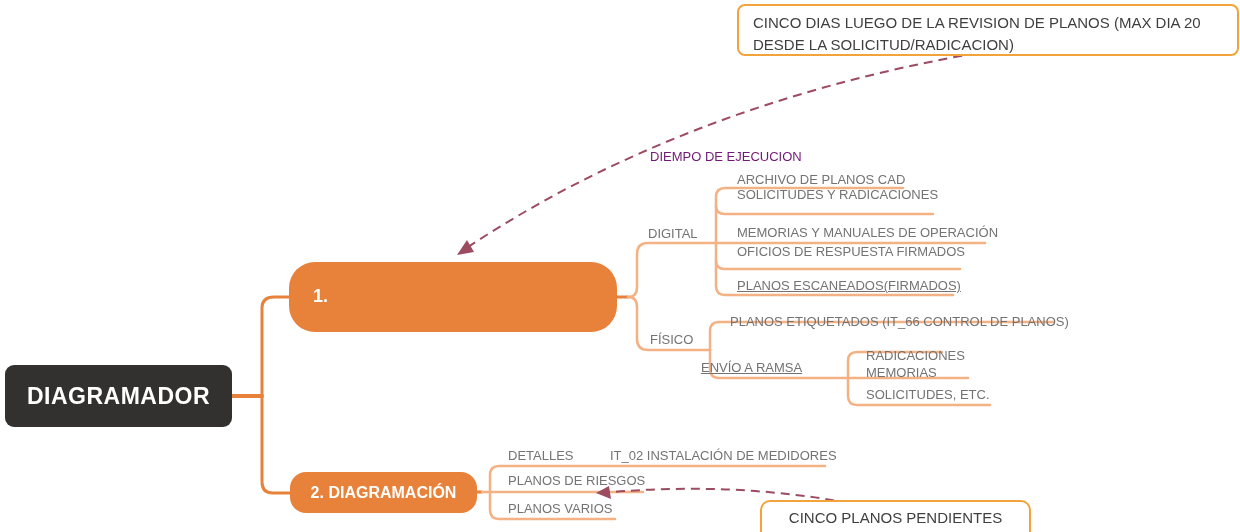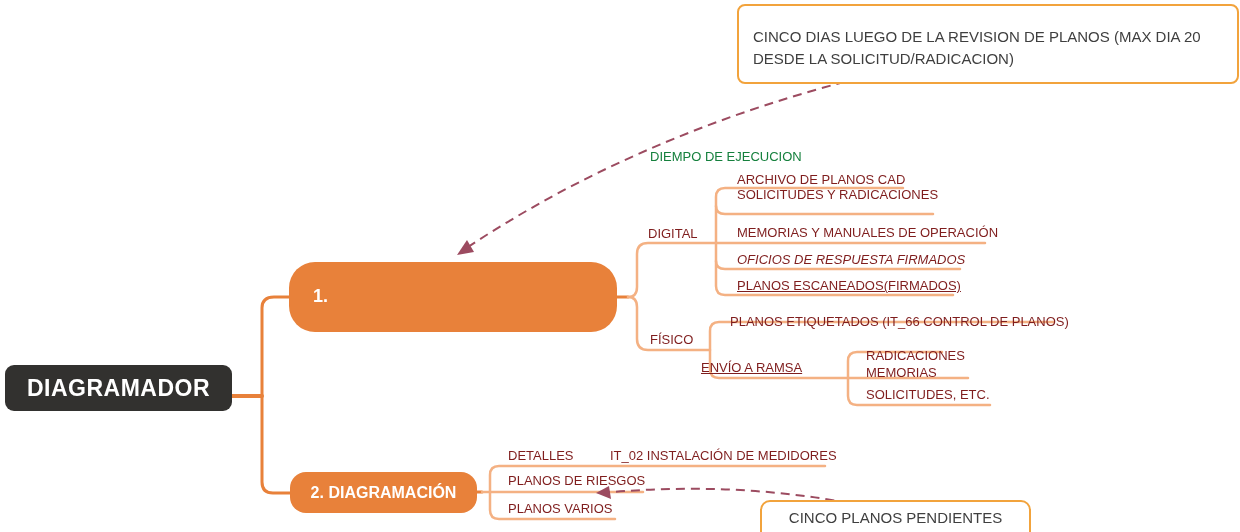--- a/index.html
+++ b/index.html
@@ -4,28 +4,28 @@
 <style>
   html,body{margin:0;padding:0;}
   body{
     width:1240px;height:532px;position:relative;overflow:hidden;
     background:#ffffff;
     font-family:"Liberation Sans","DejaVu Sans",sans-serif;
   }
   #canvas{position:absolute;inset:0;width:1240px;height:532px;}
   svg.lines{position:absolute;left:0;top:0;pointer-events:none;}
   .topic{
-    position:absolute;font-size:13px;color:#7f1d1d;white-space:nowrap;
+    position:absolute;font-size:13px;color:#737373;white-space:nowrap;
     line-height:14px;
   }
   .floating-label{
-    position:absolute;font-size:13px;color:#15803d;white-space:nowrap;
+    position:absolute;font-size:13px;color:#701a75;white-space:nowrap;
   }
   .root-node{
-    position:absolute;left:5px;top:365px;width:227px;height:46px;
+    position:absolute;left:5px;top:365px;width:227px;height:62px;
     background:#32312F;border-radius:9px;color:#ffffff;
     display:flex;align-items:center;justify-content:center;
     font-weight:bold;font-size:23px;letter-spacing:.5px;
   }
   .branch1-node{
     position:absolute;left:289px;top:262px;width:328px;height:70px;
     background:#E8813A;border-radius:26px;color:#ffffff;
     display:flex;align-items:center;
   }
   .branch1-num{
@@ -40,21 +40,21 @@
     background:#E8813A;border-radius:16px;color:#ffffff;
     display:flex;align-items:center;justify-content:center;
     font-weight:bold;font-size:16px;
   }
   .callout{
     position:absolute;background:#ffffff;border:2.5px solid #F2A33C;
     color:#3F3F3F;font-size:15px;
   }
   .callout-top{
     left:737px;top:4px;width:470px;height:36px;border-radius:8px;
-    padding:20px 14px;line-height:1.45;
+    padding:6px 14px;line-height:1.45;
   }
   .callout-bottom{
     left:760px;top:500px;width:239px;height:34px;border-radius:10px;
     padding:7px 14px 0 14px;text-align:center;
   }
 </style>
 </head>
 <body>
 
 <div id="canvas">
@@ -98,21 +98,21 @@
   <div class="branch1-node">
     <span class="branch1-num">1.</span>
   </div>
 
   <div class="floating-label" style="left:650px;top:149px;">DIEMPO DE EJECUCION</div>
 
   <div class="topic" style="left:648px;top:227px;">DIGITAL</div>
   <div class="topic" style="left:737px;top:173px;">ARCHIVO DE PLANOS CAD</div>
   <div class="topic" style="left:737px;top:188px;">SOLICITUDES Y RADICACIONES</div>
   <div class="topic" style="left:737px;top:226px;">MEMORIAS Y MANUALES DE OPERACIÓN</div>
-  <div class="topic" style="left:737px;top:253px;font-style:italic;">OFICIOS DE RESPUESTA FIRMADOS</div>
+  <div class="topic" style="left:737px;top:245px;">OFICIOS DE RESPUESTA FIRMADOS</div>
   <div class="topic" style="left:737px;top:279px;text-decoration:underline;">PLANOS ESCANEADOS(FIRMADOS)</div>
 
   <div class="topic" style="left:650px;top:333px;">FÍSICO</div>
   <div class="topic" style="left:730px;top:305px;margin-top:10px;">PLANOS ETIQUETADOS (IT_66 CONTROL DE PLANOS)</div>
   <div class="topic" style="left:701px;top:361px;text-decoration:underline;">ENVÍO A RAMSA</div>
   <div class="topic" style="left:866px;top:335px;margin-top:31px;">MEMORIAS</div>
   <div class="topic" style="left:866px;top:349px;">RADICACIONES</div>
   <div class="topic" style="left:866px;top:388px;">SOLICITUDES, ETC.</div>
 
   <div class="branch2-node">

